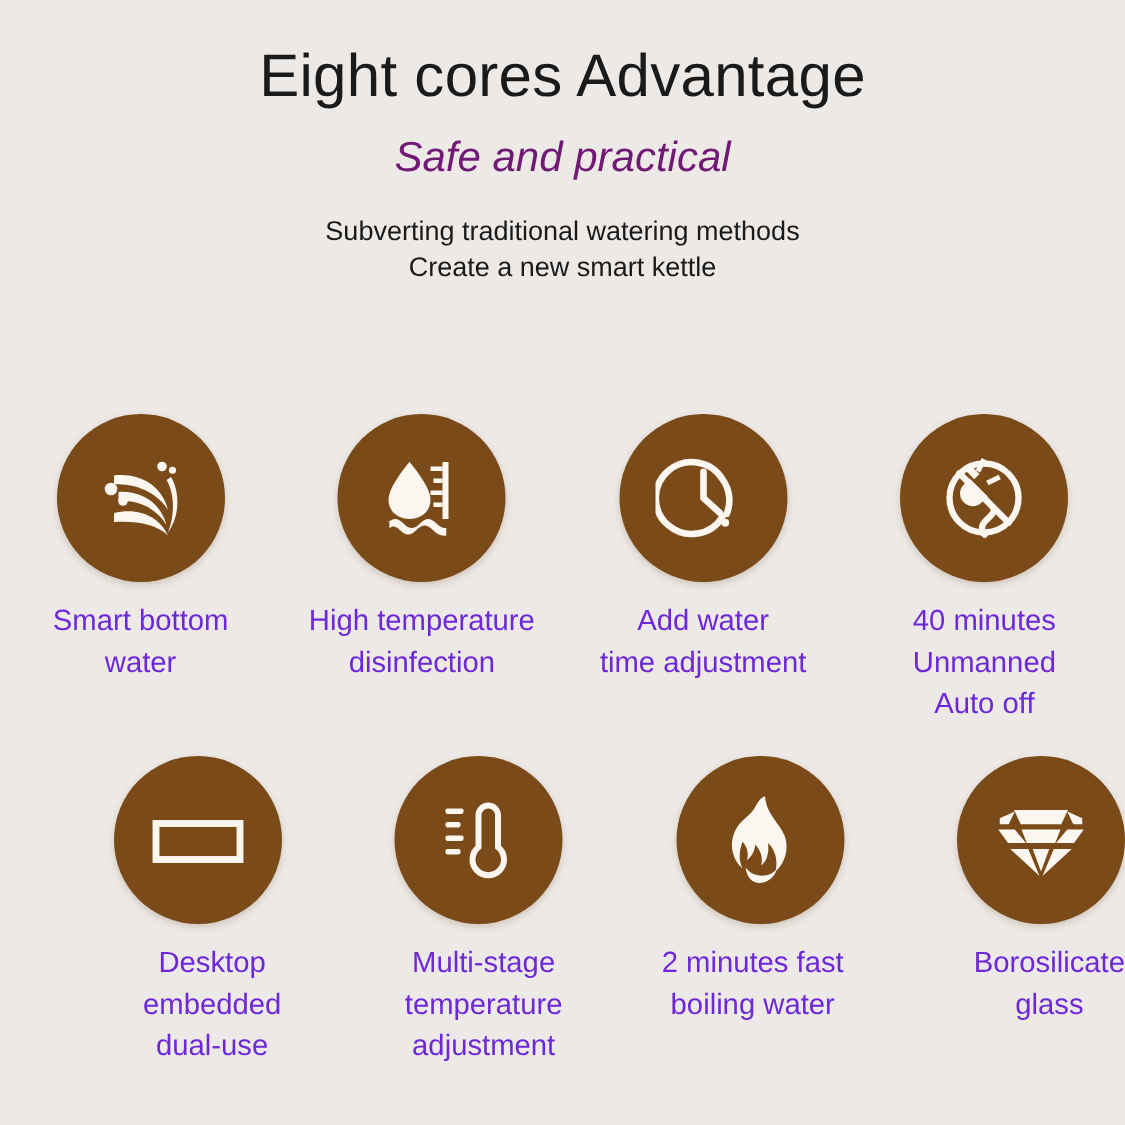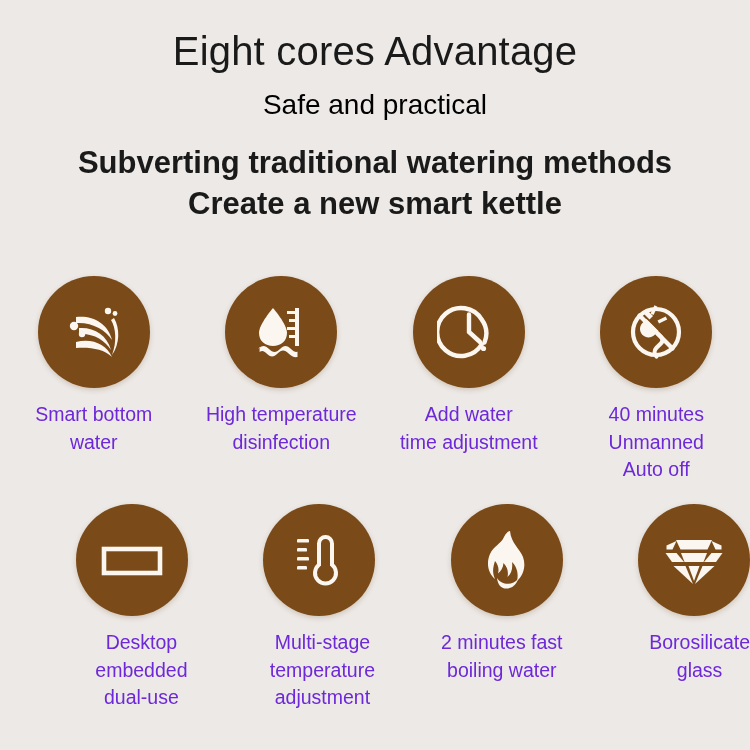--- a/index.html
+++ b/index.html
@@ -33,26 +33,27 @@
     font-weight: 400;
     letter-spacing: 0.2px;
     line-height: 1.15;
     color: #1a1a1a;
     margin: 0;
   }
   .subtitle {
     font-size: 28px;
     font-weight: 400;
     line-height: 1.2;
-    color: #000000;
+    color: #701a75;
     margin: 14px 0 0 0;
+    font-style: italic;
   }
   .tagline {
-    font-size: 31px;
-    font-weight: 700;
+    font-size: 18px;
+    font-weight: 400;
     line-height: 1.35;
     color: #1a1a1a;
     margin: 20px 0 0 0;
   }
   .tagline-line { display: block; }
 
   
   .grid {
     position: absolute;
     top: 276px;

